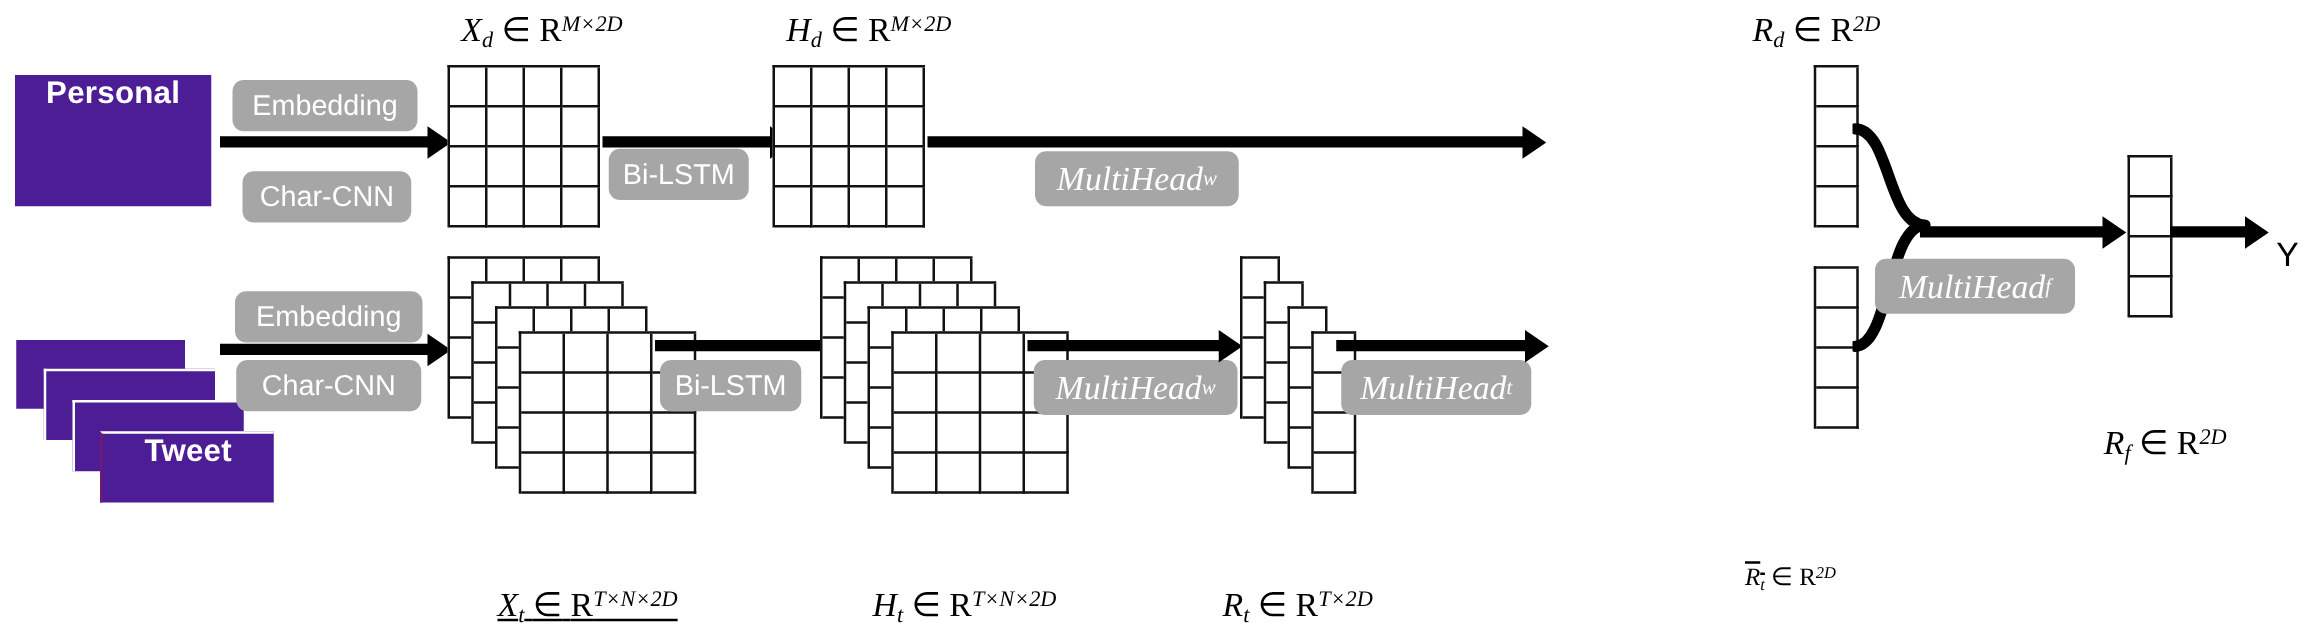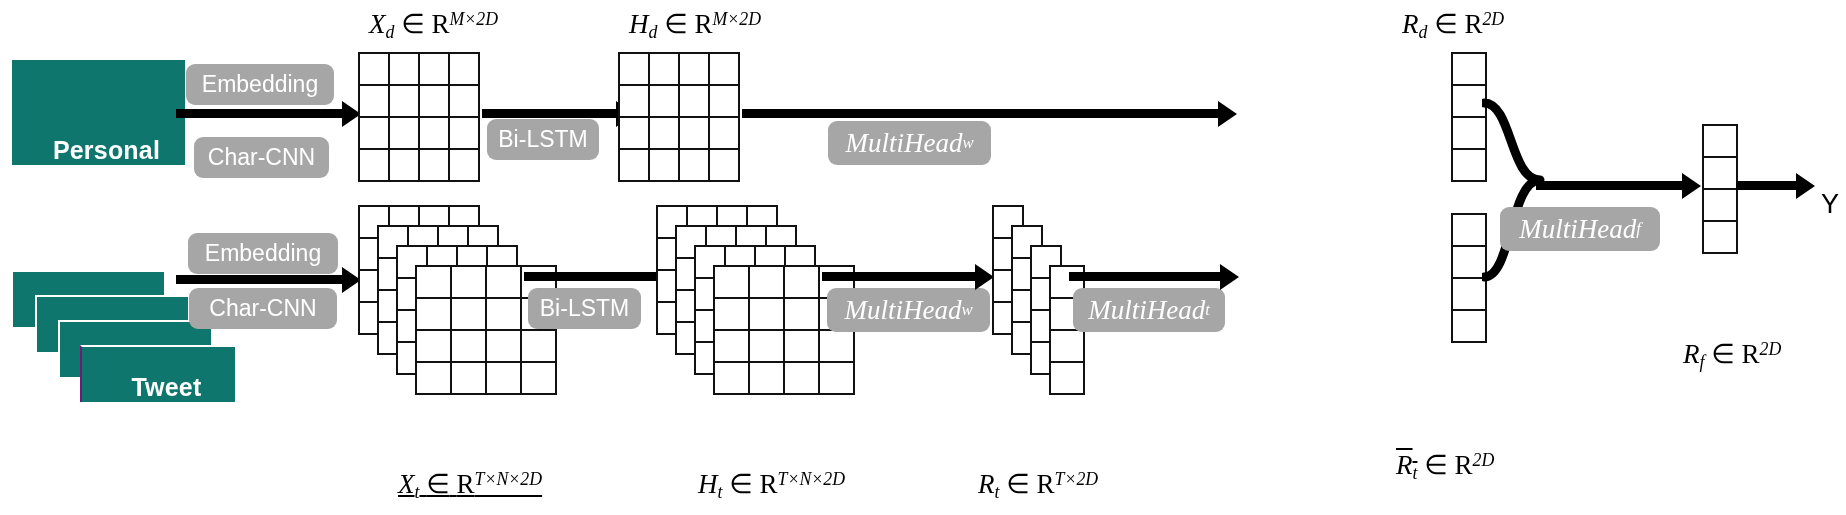--- a/index.html
+++ b/index.html
@@ -1,23 +1,23 @@
 <!DOCTYPE html>
 <html><head>
 <meta charset="utf-8">
 <style>
   html,body{margin:0;padding:0;background:#fff;}
   body{width:1846px;height:515px;position:relative;overflow:hidden;
        font-family:"Liberation Sans",sans-serif;color:#000;}
   .stage{position:absolute;left:0;top:0;width:1846px;height:515px;}
 
   
-  .blue{position:absolute;background:#0f766e;color:#fff;font-weight:bold;
-        display:flex;align-items:flex-end;justify-content:center;text-align:center;
-        line-height:1.15;letter-spacing:.2px;padding-left:16px;}
+  .blue{position:absolute;background:#4c1d95;color:#fff;font-weight:bold;
+        display:flex;align-items:flex-start;justify-content:center;text-align:center;
+        line-height:1.15;letter-spacing:.2px;}
   .blue.plain{color:transparent;}
   .blue .bl{display:block;}
 
   
   .pill{position:absolute;background:#A6A6A6;color:#fff;border-radius:9px;
         display:flex;align-items:center;justify-content:center;text-align:left;
         white-space:nowrap;}
   .pill.ital{font-family:"Liberation Serif",serif;font-style:italic;}
 
   
@@ -358,21 +358,21 @@
       <sub style="font-size:.62em;vertical-align:-0.3em;">t</sub>
   </div>
   <div class="arrow" style="left:1069px;top:272px;width:153px;"></div>
 
   <div class="grid" style="left:1451px;top:213px;grid-template-columns:34px;grid-template-rows:repeat(4,32px);background:#fff;">
     <i></i>
       <i></i>
       <i></i>
       <i></i>
   </div>
-  <div class="math" style="left:1396px;top:449px;font-size:27px;">
+  <div class="math" style="left:1396px;top:449px;font-size:20px;">
     <span class="ovl"><span>R</span><sub>t</sub></span>
     <span class="up">∈</span>
     <span class="up">R</span><sup>2D</sup>
   </div>
 
   <svg class="brace" style="left:1482px;top:95px;width:90px;height:190px;" viewBox="0 0 90 190">
     <path d="M2,8 C30,8 28,85 58,85 C28,85 30,182 2,182" fill="none" stroke="#000" stroke-width="9" stroke-linecap="round" stroke-linejoin="round"></path>
   </svg>
 
   <div class="pill ital" style="left:1500px;top:207px;width:160px;height:44px;font-size:27px;">

